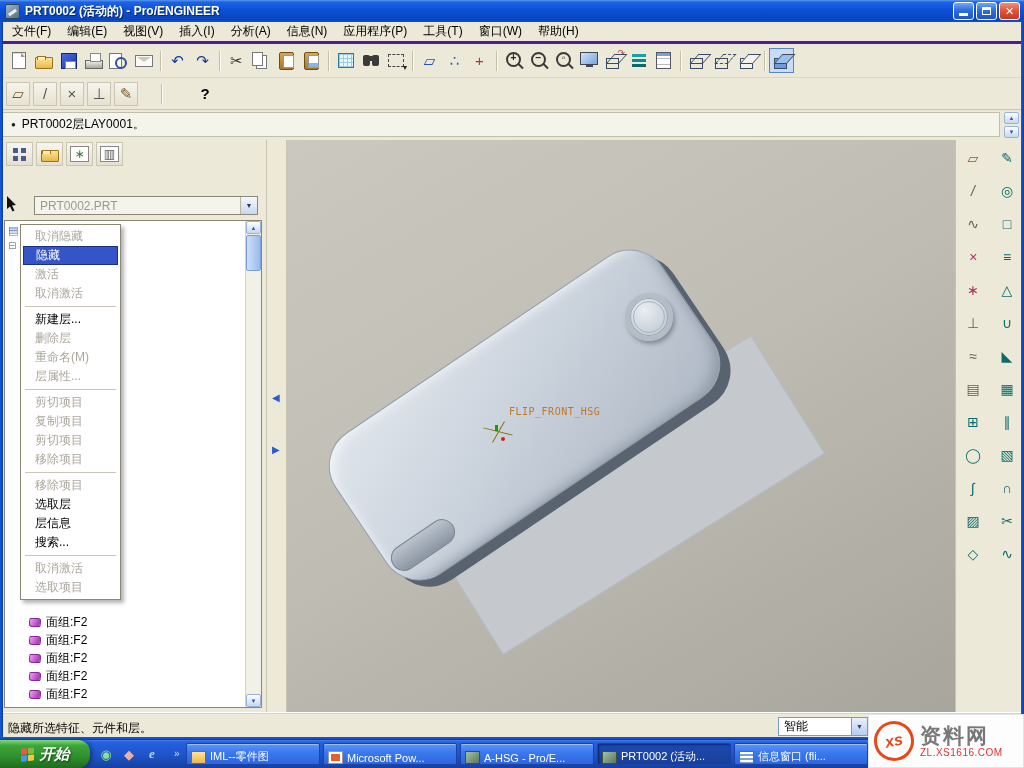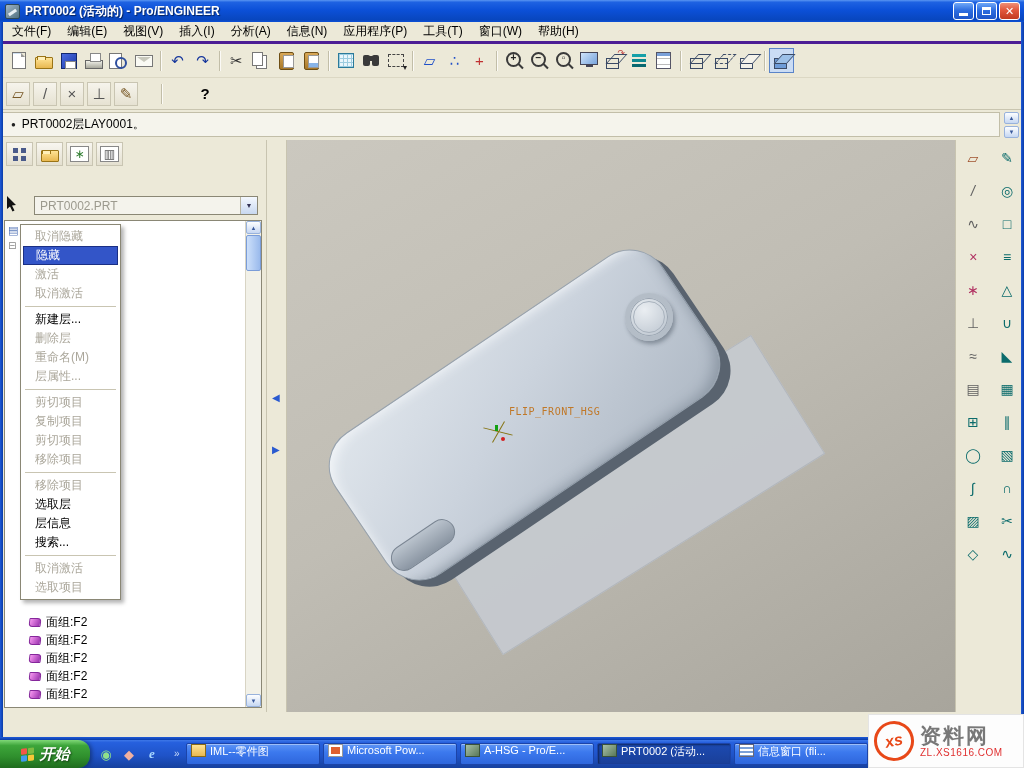--- a/index.html
+++ b/index.html
@@ -170,21 +170,21 @@
 .flag{width:14px;height:13px;display:grid;grid-template-columns:6px 6px;gap:1px;transform:skewY(-6deg)}
 .flag span{border-radius:1px}
 .flag span:nth-child(1){background:#F25648}.flag span:nth-child(2){background:#7DBB42}
 .flag span:nth-child(3){background:#3F9BF0}.flag span:nth-child(4){background:#F8C838}
 .ql{position:absolute;left:96px;top:3px;display:flex;gap:3px;align-items:center}
 .qlbtn{width:20px;height:22px;display:flex;align-items:center;justify-content:center;font-size:13px}
 .qlbtn.ie .g{font-style:italic;font-weight:bold;font-family:"Liberation Serif",serif}
 .qlbtn .g{font-style:normal}
 .ql-chev{color:#CBDCF8;font-size:10px;margin-left:2px}
 .tasks{position:absolute;left:186px;right:2px;top:3px;display:flex;gap:3px;overflow:hidden}
-.task{flex:0 0 134px;height:22px;border-radius:2px;border:1px solid #1C44A8;display:flex;align-items:flex-start;gap:4px;padding:0 4px;
+.task{flex:0 0 134px;height:22px;border-radius:2px;border:1px solid #1C44A8;display:flex;align-items:flex-end;gap:4px;padding:0 4px;
   background:linear-gradient(180deg,#5E95F6 0%,#3C79EE 40%,#2E66DC 100%);box-shadow:inset 0 1px 0 rgba(255,255,255,.4);
   color:#fff;font-size:11px;overflow:hidden;white-space:nowrap}
 .task.active{background:linear-gradient(180deg,#1C4AB2 0%,#1A3F98 100%);box-shadow:inset 1px 1px 2px rgba(0,0,0,.45)}
 .task-ic{width:15px;height:13px;flex:0 0 auto;position:relative}
 .task[data-icon="tfolder"] .task-ic{background:linear-gradient(#FFE394,#E8B850);border:1px solid #8A6A16}
 .task[data-icon="tppt"] .task-ic{background:#fff;border:1px solid #999}
 .task[data-icon="tppt"] .task-ic::after{content:"";position:absolute;inset:2px;background:#E06030}
 .task[data-icon="tproe"] .task-ic{background:linear-gradient(135deg,#A8C0A8,#587858);border:1px solid #3A523A}
 .task[data-icon="tinfo"] .task-ic{background:#fff;border:1px solid #667;background-image:repeating-linear-gradient(#fff 0 2px,#7AA0D8 2px 4px)}
 
@@ -506,20 +506,27 @@
       <div class="cm-item separator"></div>
       <div class="cm-item disabled">移除项目</div>
       <div class="cm-item enabled">选取层</div>
       <div class="cm-item enabled">层信息</div>
       <div class="cm-item enabled">搜索...</div>
       <div class="cm-item separator"></div>
       <div class="cm-item disabled">取消激活</div>
       <div class="cm-item disabled">选取项目</div>
     </div>
 
+  <div class="statusbar">
+    <span class="status-msg">隐藏所选特征、元件和层。</span>
+    <div class="smart-combo">
+      <span class="val">智能</span>
+      <span class="drop"></span>
+    </div>
+  </div>
 
   <div class="wborder wb-left"></div>
   <div class="wborder wb-right"></div>
   <div class="wb-bottom"></div>
 
   <div class="taskbar">
     <div class="start">
       <span class="flag">
           <span></span>
           <span></span>

